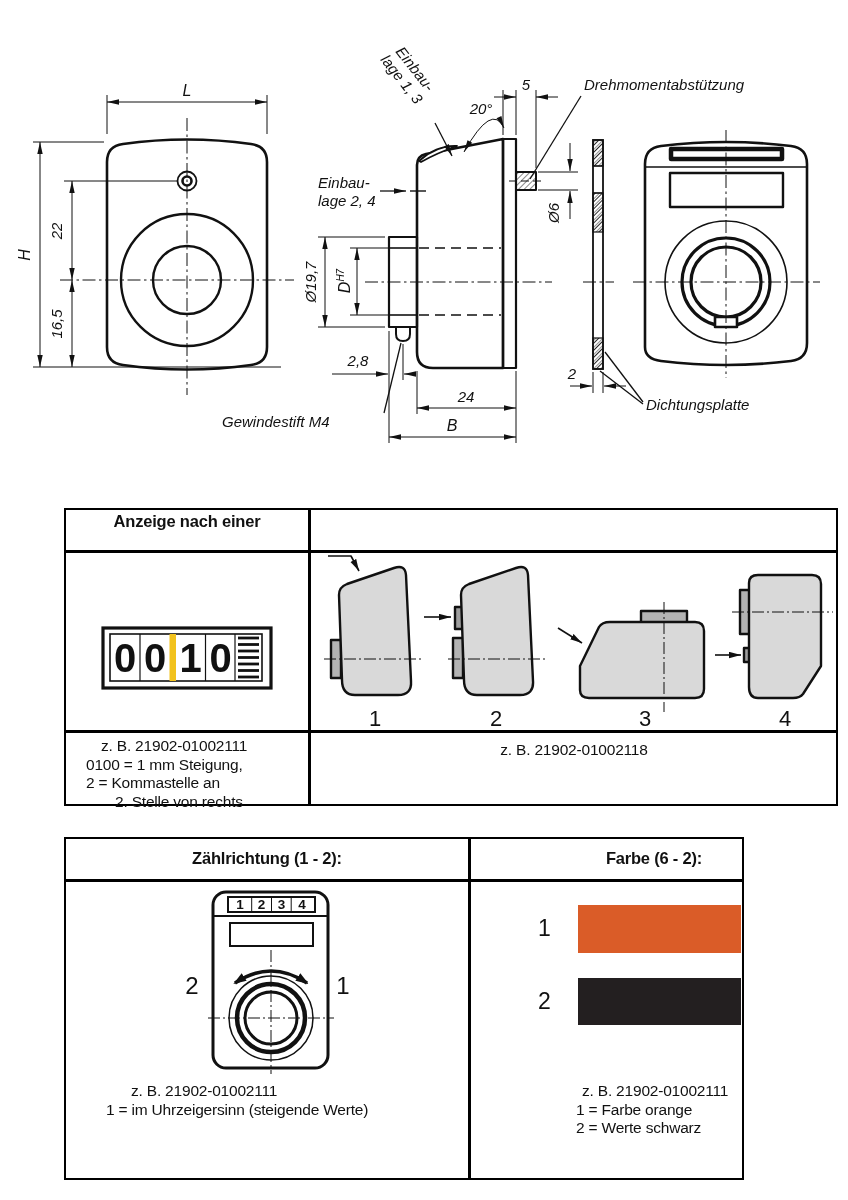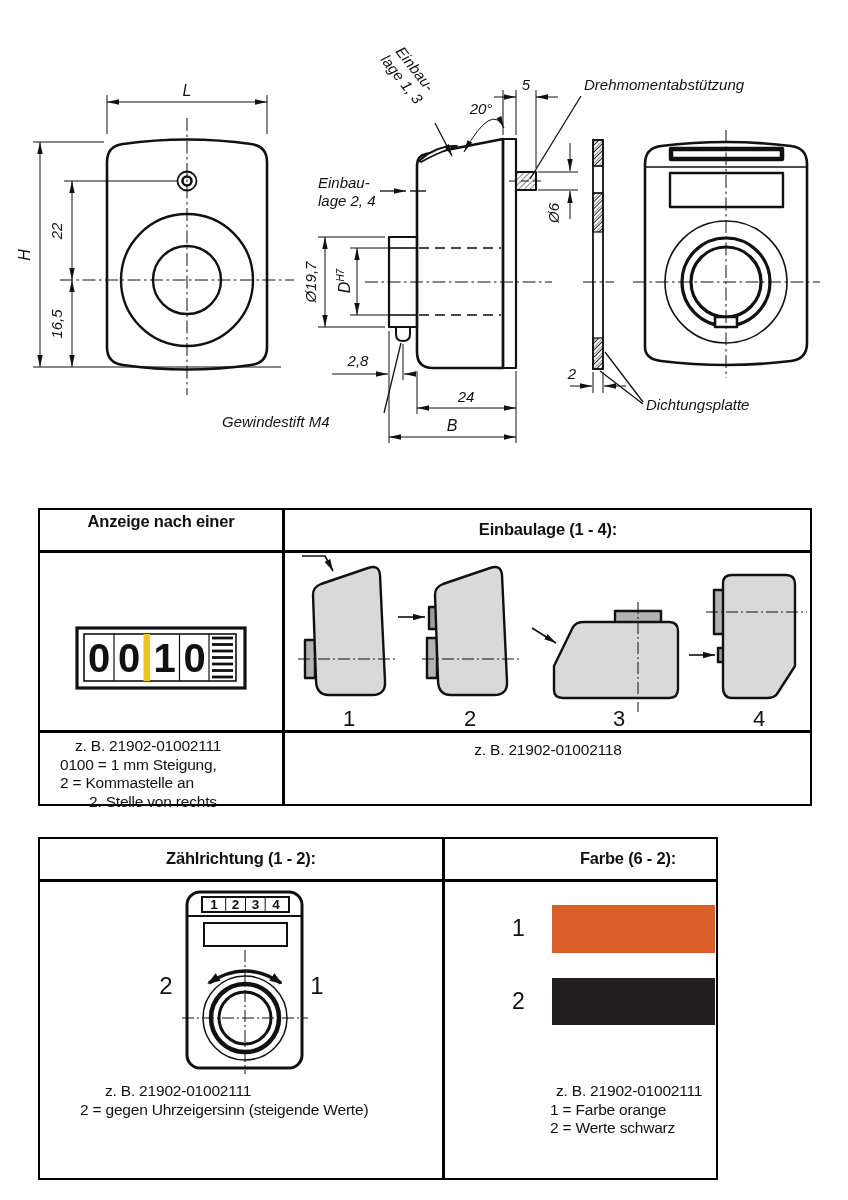--- a/index.html
+++ b/index.html
@@ -1,19 +1,19 @@
 <!DOCTYPE html>
 <html><head>
 <meta charset="utf-8">
 <style>
   html,body{margin:0;padding:0;background:#fff;}
   #stage{position:relative;width:848px;height:1200px;background:#fff;overflow:hidden;
          font-family:"Liberation Sans",sans-serif;color:#111;}
   svg text{font-family:"Liberation Sans",sans-serif;fill:#111;}
-  .tbl{position:absolute;border:2.5px solid #000;box-sizing:border-box;background:#fff;}
+  .tbl{position:absolute;border:2.5px solid #000;box-sizing:border-box;background:#fff;margin-left:26px;}
   .vline,.hline{position:absolute;background:#000;}
   .hdr{position:absolute;font-weight:bold;font-size:16.5px;line-height:19px;text-align:center;letter-spacing:-0.2px;}
   .note{position:absolute;font-size:15.5px;line-height:18.5px;letter-spacing:-0.2px;white-space:nowrap;}
   .note b{font-weight:normal;}
   .swatch{position:absolute;}
   .swlabel{position:absolute;font-size:23px;}
 </style>
 </head>
 <body>
 
@@ -180,21 +180,20 @@
   </svg>
 
   <div class="tbl" style="left:38px;top:508px;width:774px;height:298px">
     <div class="vline" style="left:242px;top:0;width:2.5px;height:100%"></div>
     <div class="hline" style="left:0;top:40px;width:100%;height:2.5px"></div>
     <div class="hline" style="left:0;top:220px;width:100%;height:2.5px"></div>
 
     <div class="hdr" style="left:0;top:2px;width:242px">
       <div>Anzeige nach einer</div>
     </div>
-    <div class="hdr" style="left:244px;top:10px;width:528px">Einbaulage (1 - 4):</div>
 
     <svg width="172" height="64" viewBox="0 0 172 64" style="position:absolute;left:35px;top:116px">
       <rect x="2" y="2" width="168" height="60" fill="#fff" stroke="#111" stroke-width="3.2"></rect>
       <rect x="9" y="8" width="152" height="47" fill="#fff" stroke="#111" stroke-width="1.6"></rect>
       <line x1="39" y1="8" x2="39" y2="55" stroke="#111" stroke-width="1.2"></line>
       <rect x="68.5" y="8" width="6.5" height="47" fill="#F2C21D"></rect>
       <line x1="104.5" y1="8" x2="104.5" y2="55" stroke="#111" stroke-width="1.2"></line>
       <line x1="134" y1="8" x2="134" y2="55" stroke="#111" stroke-width="1.2"></line>
       <g font-size="40" font-weight="bold" font-family="DejaVu Sans, sans-serif" text-anchor="middle" fill="#111">
         <text x="24" y="46">0</text>
@@ -313,21 +312,21 @@
       </g>
     </svg>
 
     <div class="swlabel" style="left:472px;top:76px">1</div>
     <div class="swatch" style="left: 512px; top: 66px; width: 163px; height: 48px; background: rgb(218, 92, 40);"></div>
     <div class="swlabel" style="left:472px;top:149px">2</div>
     <div class="swatch" style="left: 512px; top: 139px; width: 163px; height: 47px; background: rgb(35, 31, 32);"></div>
 
     <div class="note" style="left:40px;top:243px">
       <div style="margin-left:25px"><span>z. B.  21902-010021</span><b>1</b><span>1</span></div>
-      <div><b>2</b><span> = gegen Uhrzeigersinn (steigende Werte)</span></div>
+      <div><b>1</b><span> = im Uhrzeigersinn (steigende Werte)</span></div>
     </div>
     <div class="note" style="left:510px;top:243px">
       <div style="margin-left:6px"><span>z. B. 21902-0100211</span><b>1</b></div>
       <div><b>1</b><span> = Farbe orange</span></div>
       <div><b>2</b><span> = Werte schwarz</span></div>
     </div>
   </div>
 
 </div>
 

